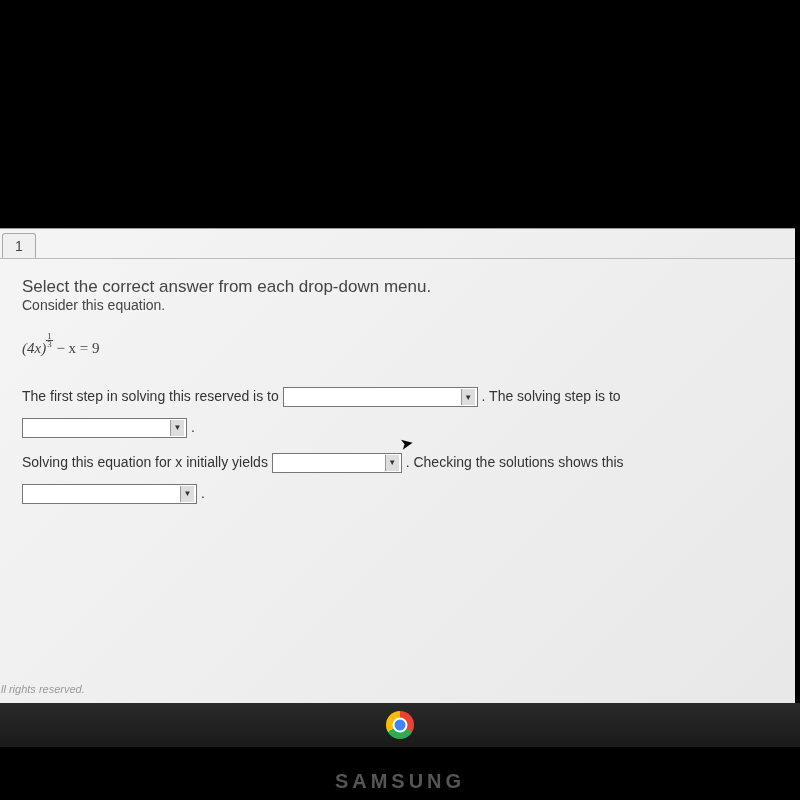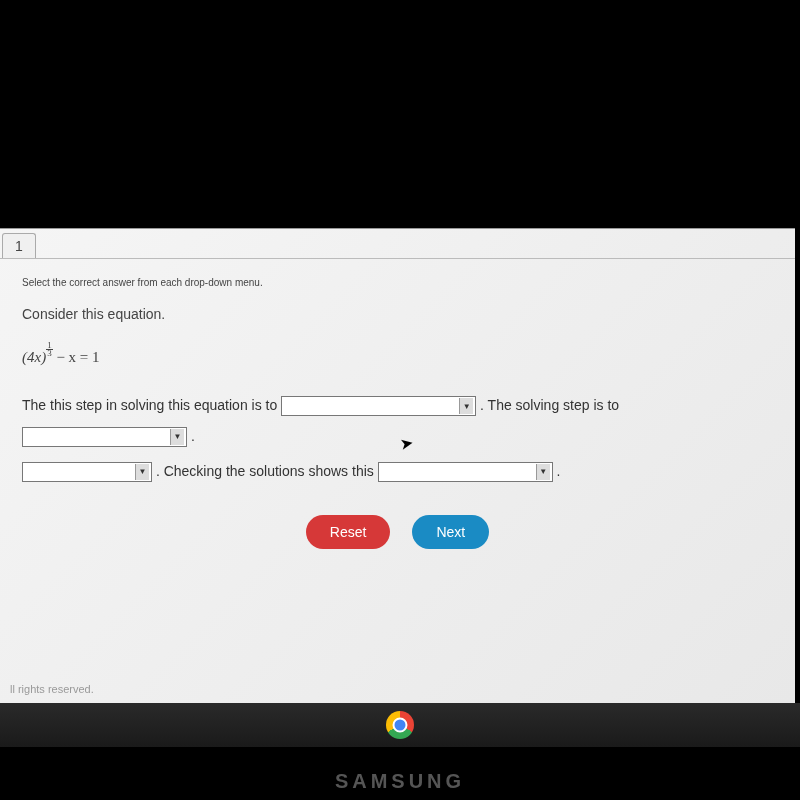--- a/index.html
+++ b/index.html
@@ -38,23 +38,23 @@
       font-size: 14px;
       color: #444;
       margin-left: 2px;
       border-radius: 3px 3px 0 0;
     }
     .content {
       padding: 18px 22px;
       color: #333;
     }
     .instruction {
-      font-size: 10px;
-      color: #444;
-      margin-bottom: 18px;
+      font-size: 17px;
+      color: #444;
+      margin-bottom: 0;
     }
     .consider {
       font-size: 14px;
       color: #444;
       margin-bottom: 20px;
     }
     .equation {
       font-size: 15px;
       color: #444;
       margin-bottom: 24px;
@@ -140,21 +140,22 @@
       font-size: 16px;
       color: #000;
       transform: rotate(-10deg);
     }
     .footer {
       position: absolute;
       bottom: 8px;
       left: 0;
       font-size: 11px;
       color: #999;
-      padding-left: 10px;
+      padding-left: 1px;
+      font-style: italic;
     }
     .taskbar {
       position: absolute;
       top: 703px;
       left: 0;
       width: 800px;
       height: 44px;
       background: linear-gradient(180deg, #2a2a2a 0%, #1a1a1a 100%);
       display: flex;
       align-items: center;
@@ -194,40 +195,37 @@
 <body>
 
 <div class="screen">
   <div class="tab-bar">
     <div class="tab">1</div>
   </div>
   <div class="content">
     <div class="instruction">Select the correct answer from each drop-down menu.</div>
     <div class="consider">Consider this equation.</div>
     <div class="equation">
-      <span class="base">(4x)</span><sup><span class="frac-top">1</span><span class="frac-bot">3</span></sup><span> − x = 1</span>
+      <span class="base">(4x)</span><sup><span class="frac-top">1</span><span class="frac-bot">3</span></sup><span> − x = 9</span>
     </div>
     <div class="question-line">
-      <span>The this step in solving this equation is to </span>
+      <span>The first step in solving this reserved is to </span>
       <span class="dropdown dd1"><span class="arrow">▼</span></span>
       <span> . The solving step is to </span>
       <span class="dropdown dd2"><span class="arrow">▼</span></span>
       <span> .</span>
     </div>
     <div class="question-line">
+      <span>Solving this equation for x initially yields </span>
       <span class="dropdown dd3"><span class="arrow">▼</span></span>
       <span> . Checking the solutions shows this </span>
       <span class="dropdown dd4"><span class="arrow">▼</span></span>
       <span> .</span>
     </div>
     <div class="cursor">➤</div>
-    <div class="button-row">
-      <button class="btn btn-reset">Reset</button>
-      <button class="btn btn-next">Next</button>
-    </div>
   </div>
   <div class="footer">ll rights reserved.</div>
 </div>
 
 <div class="taskbar">
   <div class="chrome-icon"></div>
 </div>
 
 <div class="brand">SAMSUNG</div>
 

